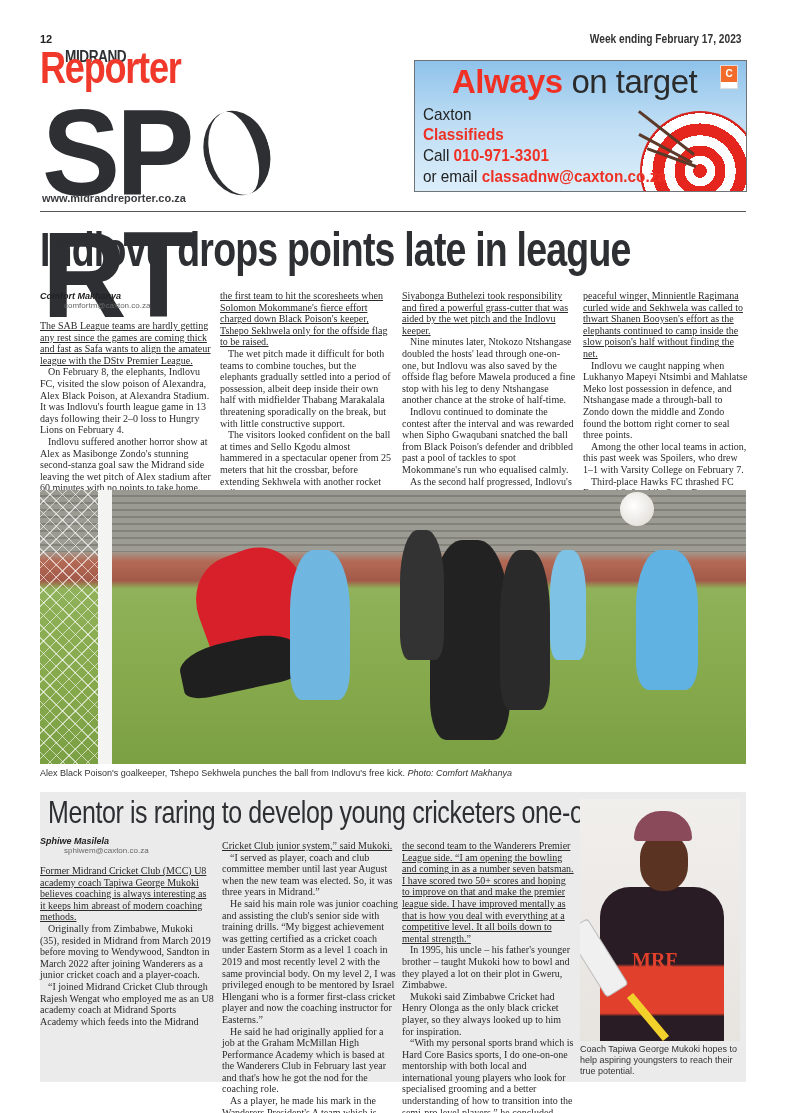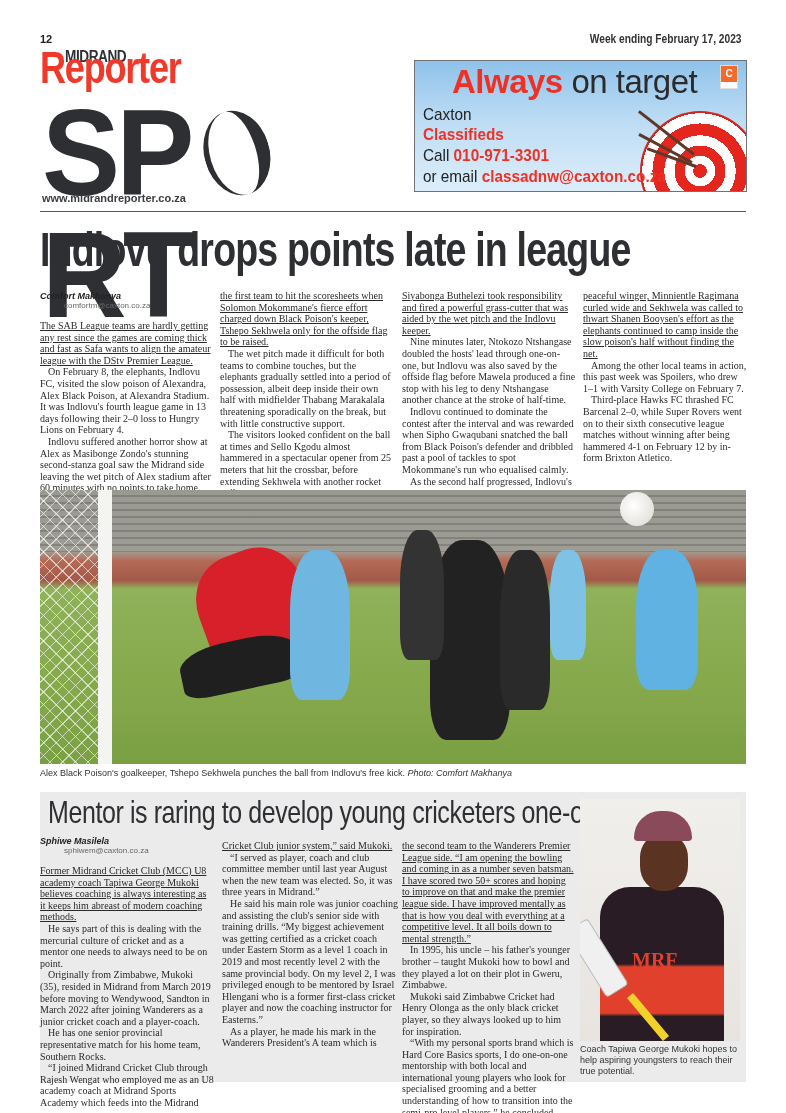--- a/index.html
+++ b/index.html
@@ -111,20 +111,21 @@
   <p>Indlovu's luck ran out when they committed a foul near the centre –</p>
 </div>
 <div class="col" style="left:402px; top:290px; width:174px;">
   <p class="first">Siyabonga Buthelezi took responsibility and fired a powerful grass-cutter that was aided by the wet pitch and the Indlovu keeper.</p>
   <p>Nine minutes later, Ntokozo Ntshangase doubled the hosts' lead through one-on-one, but Indlovu was also saved by the offside flag before Mawela produced a fine stop with his leg to deny Ntshangase another chance at the stroke of half-time.</p>
   <p>Indlovu continued to dominate the contest after the interval and was rewarded when Sipho Gwaqubani snatched the ball from Black Poison's defender and dribbled past a pool of tackles to spot Mokommane's run who equalised calmly.</p>
   <p>As the second half progressed, Indlovu's</p>
 </div>
 <div class="col" style="left:583px; top:290px; width:166px;">
   <p class="first">peaceful winger, Minnientle Ragimana curled wide and Sekhwela was called to thwart Shanen Booysen's effort as the elephants continued to camp inside the slow poison's half without finding the net.</p>
+  <p>Indlovu we caught napping when Lukhanyo Mapeyi Ntsimbi and Mahlatse Meko lost possession in defence, and Ntshangase made a through-ball to Zondo down the middle and Zondo found the bottom right corner to seal three points.</p>
   <p>Among the other local teams in action, this past week was Spoilers, who drew 1–1 with Varsity College on February 7.</p>
   <p>Third-place Hawks FC thrashed FC Barcenal 2–0, while Super Rovers went on to their sixth consecutive league matches without winning after being hammered 4-1 on February 12 by in-form Brixton Atletico.</p>
 </div>
 
 <div class="photo-main">
   <div class="stand-lines"></div>
   <div class="net"></div>
   <div class="goal-post"></div>
   <div class="player" style="left:160px;top:60px;width:110px;height:120px;background:#d8202a;transform:rotate(-20deg);"></div>
   <div class="player" style="left:140px;top:150px;width:120px;height:50px;background:#1f1f1f;transform:rotate(-12deg);"></div>
@@ -138,29 +139,28 @@
 </div>
 <div class="caption-main"><span>Alex Black Poison's goalkeeper, Tshepo Sekhwela punches the ball from Indlovu's free kick. </span><em>Photo: Comfort Makhanya</em></div>
 
 <div class="box"></div>
 <h2 class="box-headline">Mentor is raring to develop young cricketers one-on-one</h2>
 
 <div class="col" style="left:40px; top:836px; width:174px;">
   <div class="byline">Sphiwe Masilela</div>
   <div class="email">sphiwem@caxton.co.za</div>
   <p class="first">Former Midrand Cricket Club (MCC) U8 academy coach Tapiwa George Mukoki believes coaching is always interesting as it keeps him abreast of modern coaching methods.</p>
-  <p>He says part of this is dealing with the mercurial culture of cricket and as a mentor one needs to always need to be on point.</p>
   <p>Originally from Zimbabwe, Mukoki (35), resided in Midrand from March 2019 before moving to Wendywood, Sandton in March 2022 after joining Wanderers as a junior cricket coach and a player-coach.</p>
-  <p>He has one senior provincial representative match for his home team, Southern Rocks.</p>
   <p>“I joined Midrand Cricket Club through Rajesh Wengat who employed me as an U8 academy coach at Midrand Sports Academy which feeds into the Midrand</p>
 </div>
 <div class="col" style="left:222px; top:840px; width:176px;">
   <p class="first">Cricket Club junior system,” said Mukoki.</p>
   <p>“I served as player, coach and club committee member until last year August when the new team was elected. So, it was three years in Midrand.”</p>
   <p>He said his main role was junior coaching and assisting the club's senior side with training drills. “My biggest achievement was getting certified as a cricket coach under Eastern Storm as a level 1 coach in 2019 and most recently level 2 with the same provincial body. On my level 2, I was privileged enough to be mentored by Israel Hlengani who is a former first-class cricket player and now the coaching instructor for Easterns.”</p>
+  <p>He said he had originally applied for a job at the Graham McMillan High Performance Academy which is based at the Wanderers Club in February last year and that's how he got the nod for the coaching role.</p>
   <p>As a player, he made his mark in the Wanderers President's A team which is</p>
 </div>
 <div class="col" style="left:402px; top:840px; width:172px;">
   <p class="first">the second team to the Wanderers Premier League side. “I am opening the bowling and coming in as a number seven batsman. I have scored two 50+ scores and hoping to improve on that and make the premier league side. I have improved mentally as that is how you deal with everything at a competitive level. It all boils down to mental strength.”</p>
   <p>In 1995, his uncle – his father's younger brother – taught Mukoki how to bowl and they played a lot on their plot in Gweru, Zimbabwe.</p>
   <p>Mukoki said Zimbabwe Cricket had Henry Olonga as the only black cricket player, so they always looked up to him for inspiration.</p>
   <p>“With my personal sports brand which is Hard Core Basics sports, I do one-on-one mentorship with both local and international young players who look for specialised grooming and a better understanding of how to transition into the semi-pro level players,” he concluded.</p>
 </div>
 
 <div class="photo-coach">

